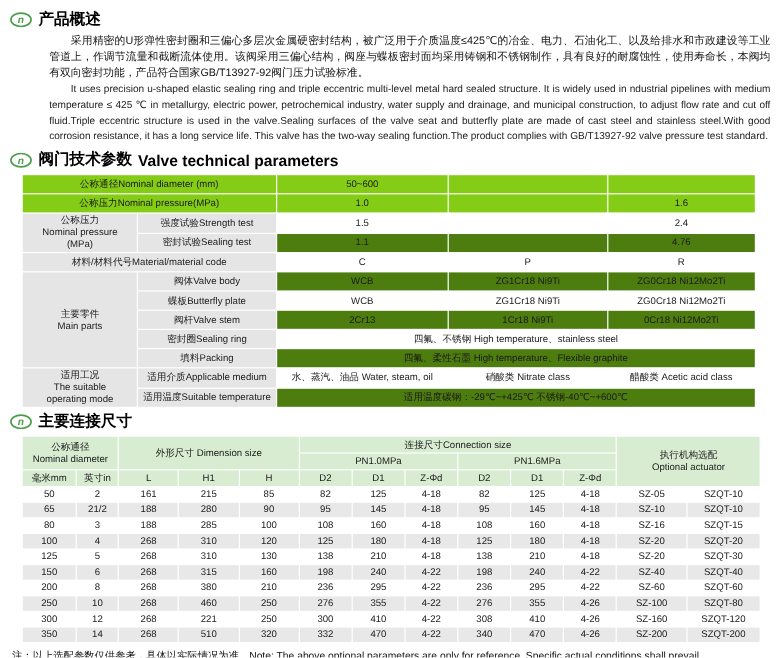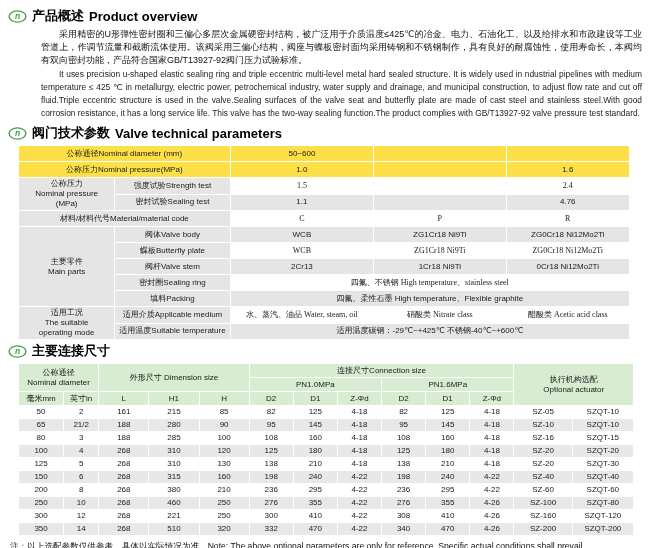--- a/index.html
+++ b/index.html
@@ -23,23 +23,23 @@
   .para.en { font-size: 8.4px; color: #222; margin-top: 1px; margin-bottom: 4px; }
 
   table { border-collapse: separate; border-spacing: 1px; table-layout: fixed; margin-left: 10px; }
   td, th { text-align: center; vertical-align: middle; font-size: 8px; font-weight: normal;
            line-height: 10px; padding: 1px 2px; overflow: hidden; white-space: nowrap; }
 
   
   .t1 { width: 612px; margin-top: 3px; margin-bottom: 2px; }
   .t1 td { height: 15px; }
   .t1 .lbl { background: #e5e5e5; }
-  .t1 tr.g  td { background: #fde047; }
-  .t1 tr.w  td:not(.lbl) { background: #ffffff; font-family: Liberation Serif, serif; }
-  .t1 tr.gr td:not(.lbl) { background: #e5e5e5; }
+  .t1 tr.g  td { background: #84cc16; }
+  .t1 tr.w  td:not(.lbl) { background: #ffffff; }
+  .t1 tr.gr td:not(.lbl) { background: #4d7c0f; }
 
   
   .t2 { width: 616px; margin-top: 3px; }
   .t2 th { background: #d8ecd1; height: 13px; }
   .t2 tbody td { height: 11px; }
   .t2 tbody tr:nth-child(odd)  td { background: #ffffff; }
   .t2 tbody tr:nth-child(even) td { background: #e8e8e8; }
   .t2 tbody td:nth-child(-n+2) { background: #e3f2db; }
 
   .note { font-size: 8.6px; color: #111; margin-top: 5px; padding-left: 2px; }
@@ -50,21 +50,20 @@
 <div class="page">
 
   <div class="section-title">
     <span class="logo">
       <svg width="19" height="13" viewBox="0 0 19 13">
         <ellipse cx="9.5" cy="6.5" rx="8.4" ry="5.6" fill="none" stroke="#4a9e4a" stroke-width="1.4"></ellipse>
         <text x="9.5" y="9.4" font-size="8.5" font-style="italic" font-weight="bold" fill="#4a9e4a" text-anchor="middle">n</text>
       </svg>
     </span>
     <span>产品概述</span>
-    <span>Product overview</span>
   </div>
   <p class="para zh">采用精密的U形弹性密封圈和三偏心多层次金属硬密封结构，被广泛用于介质温度≤425℃的冶金、电力、石油化工、以及给排水和市政建设等工业管道上，作调节流量和截断流体使用。该阀采用三偏心结构，阀座与蝶板密封面均采用铸钢和不锈钢制作，具有良好的耐腐蚀性，使用寿命长，本阀均有双向密封功能，产品符合国家GB/T13927-92阀门压力试验标准。</p>
   <p class="para en">It uses precision u-shaped elastic sealing ring and triple eccentric multi-level metal hard sealed structure. It is widely used in ndustrial pipelines with medium temperature ≤ 425 ℃ in metallurgy, electric power, petrochemical industry, water supply and drainage, and municipal construction, to adjust flow rate and cut off fluid.Triple eccentric structure is used in the valve.Sealing surfaces of the valve seat and butterfly plate are made of cast steel and stainless steel.With good corrosion resistance, it has a long service life. This valve has the two-way sealing function.The product complies with GB/T13927-92 valve pressure test standard.</p>
 
   <div class="section-title">
     <span class="logo">
       <svg width="19" height="13" viewBox="0 0 19 13">
         <ellipse cx="9.5" cy="6.5" rx="8.4" ry="5.6" fill="none" stroke="#4a9e4a" stroke-width="1.4"></ellipse>
         <text x="9.5" y="9.4" font-size="8.5" font-style="italic" font-weight="bold" fill="#4a9e4a" text-anchor="middle">n</text>
       </svg>

